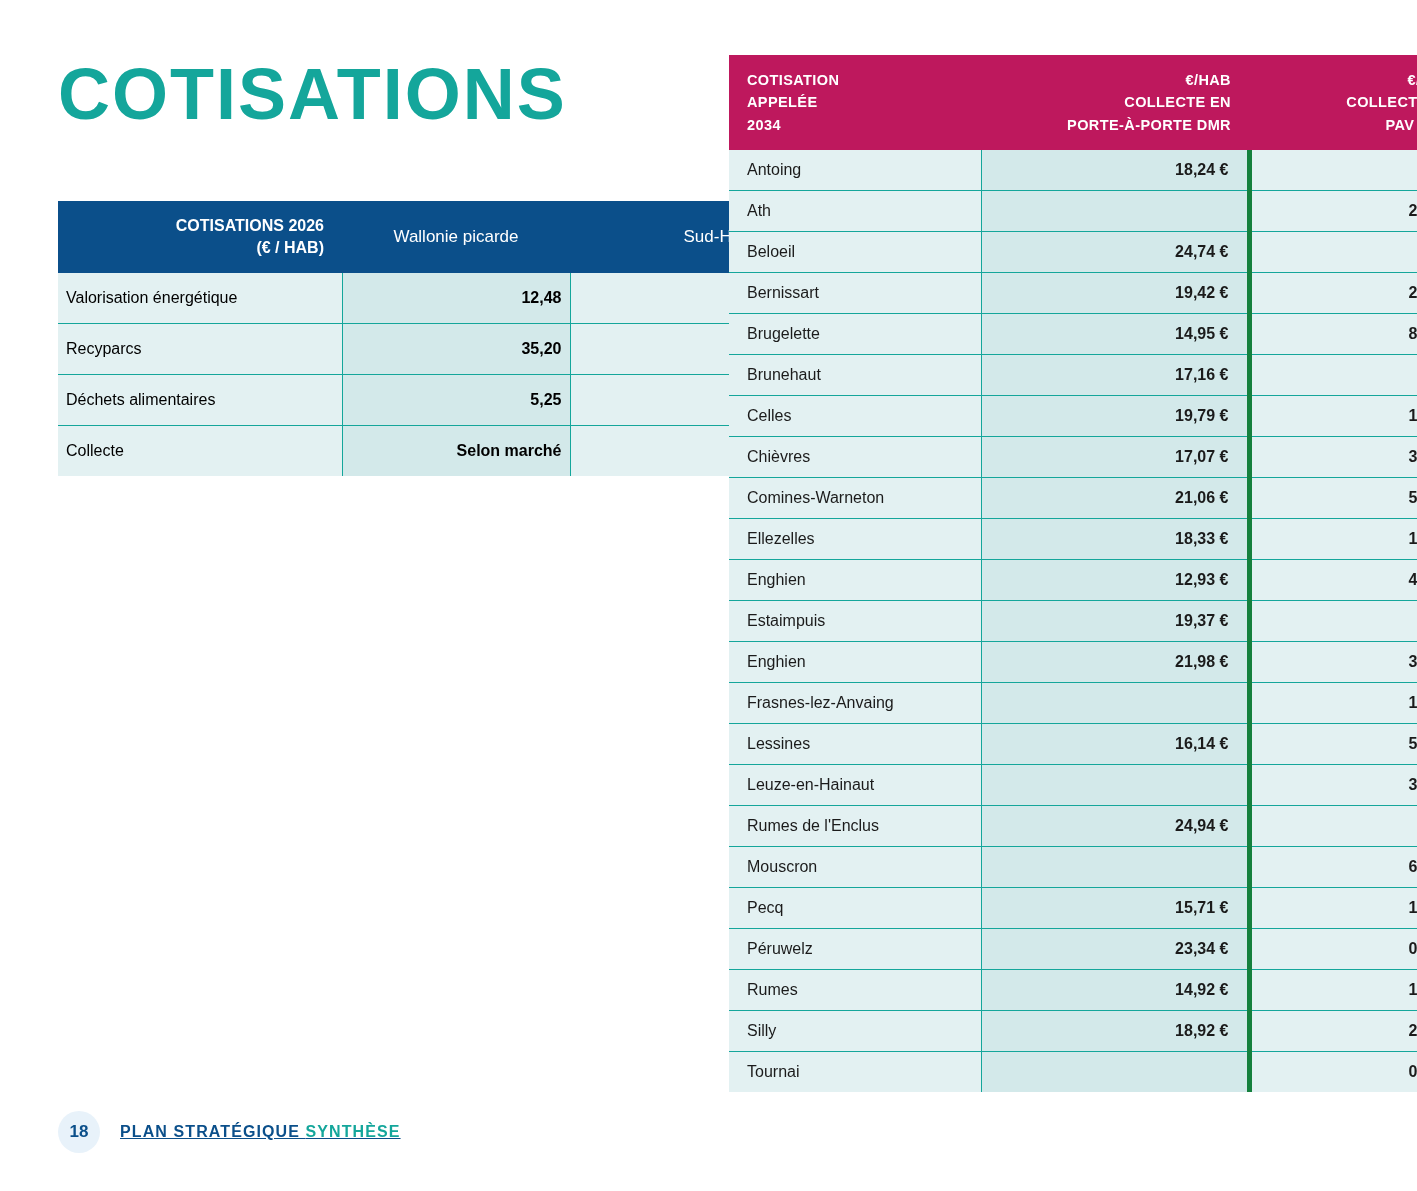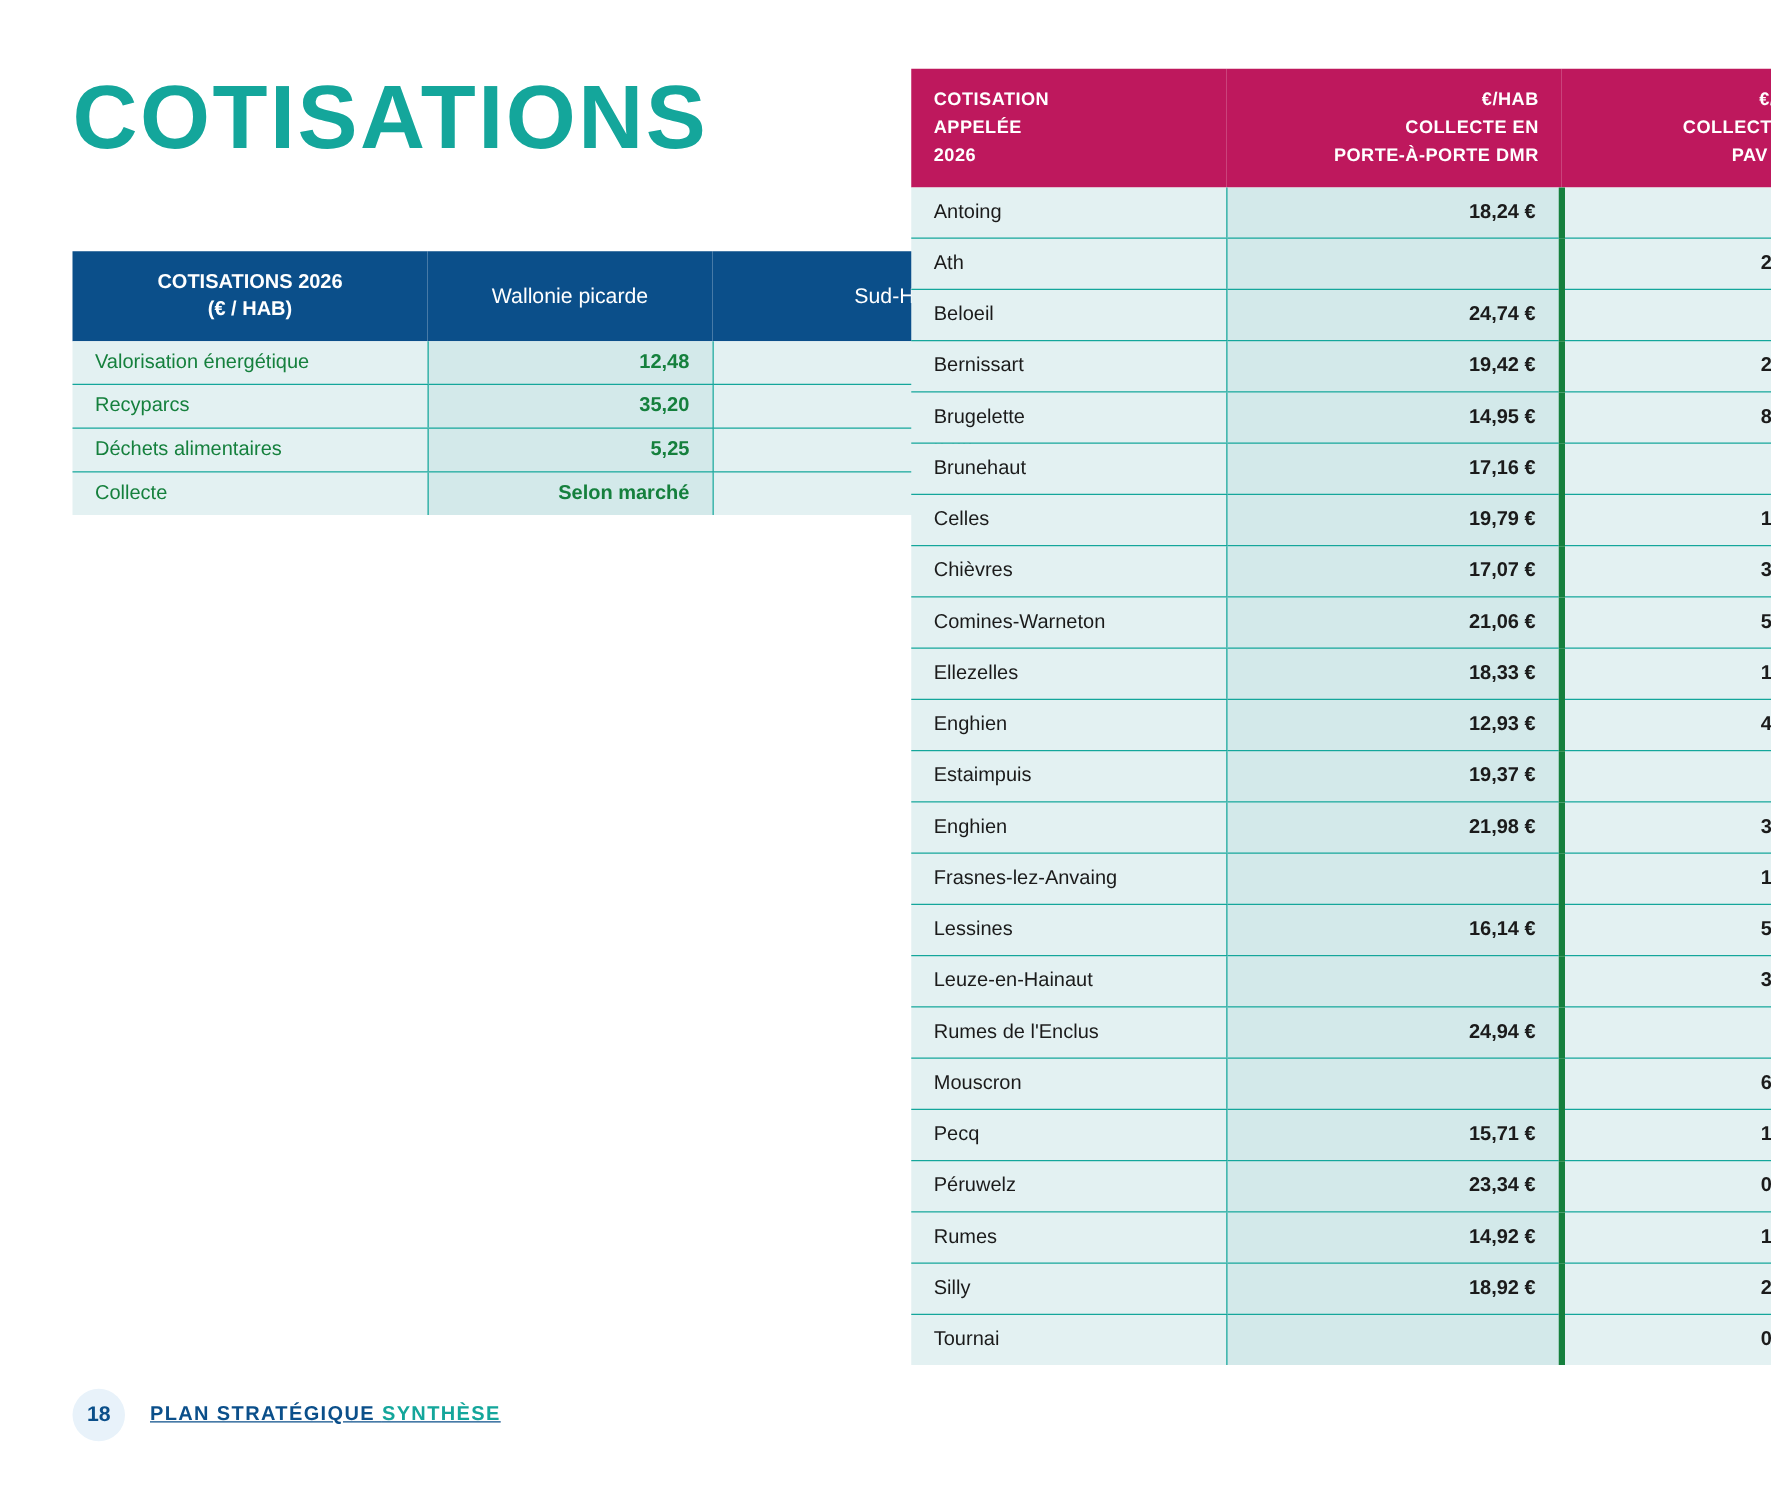--- a/index.html
+++ b/index.html
@@ -45,42 +45,42 @@
   .left-table th {
     background: #0b4f8a;
     color: #ffffff;
     font-size: 16px;
     font-weight: bold;
     padding: 14px 18px;
     vertical-align: middle;
     height: 44px;
   }
   .left-table th.h-label {
-    text-align: center;
+    text-align: right;
     width: 248px;
     line-height: 1.35;
   }
   .left-table th.h-mid {
     text-align: center;
     width: 192px;
     font-weight: normal;
     font-size: 17px;
   }
   .left-table th.h-right {
     text-align: right;
     width: 190px;
     font-weight: normal;
     font-size: 17px;
     padding-right: 22px;
   }
   .left-table td {
     font-size: 16px;
-    color: #15803d;
-    height: 34px;
-    padding: 0 18px;
+    color: #000000;
+    height: 50px;
+    padding: 0 8px;
     border-bottom: 1px solid #14a69b;
   }
   .left-table tr:last-child td { border-bottom: none; }
   .left-table td.c-label {
     background: #e3f1f2;
     text-align: left;
   }
   .left-table td.c-mid {
     background: #d3e9ea;
     text-align: right;
@@ -228,21 +228,21 @@
         </tr>
       </tbody>
   </table>
 
   <table class="right-table">
     <thead>
       <tr>
         <th class="rh-name">
           <span>COTISATION</span><br>
           <span>APPELÉE</span><br>
-          <span>2026</span>
+          <span>2034</span>
         </th>
         <th class="rh-a">
           <span>€/HAB</span><br>
           <span>COLLECTE EN</span><br>
           <span>PORTE-À-PORTE DMR</span>
         </th>
         <th class="rh-b">
           <span>€/HAB</span><br>
           <span>COLLECTE EN</span><br>
           <span>PAV DMR</span>

